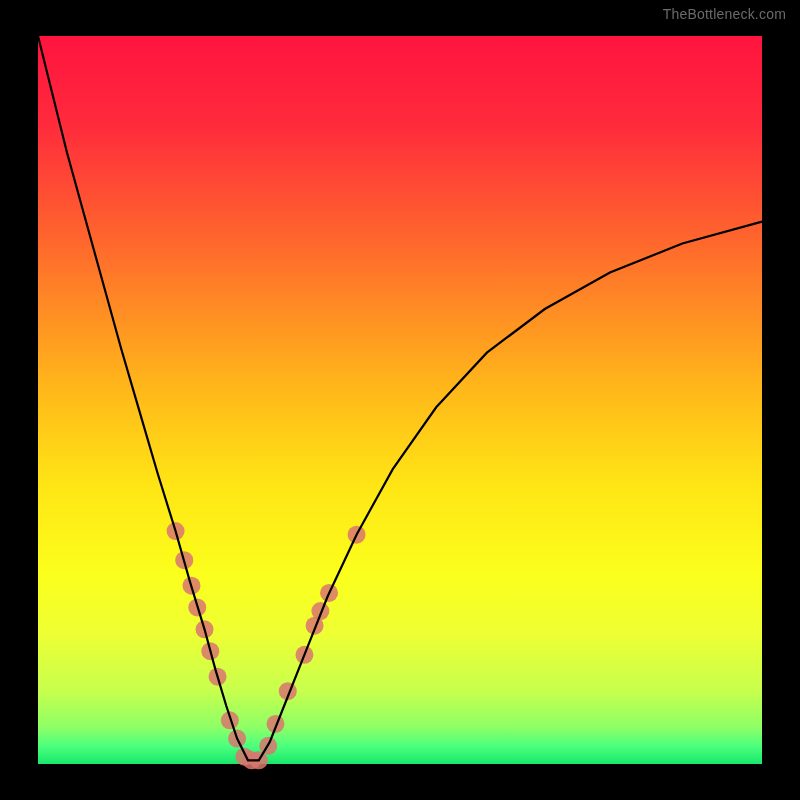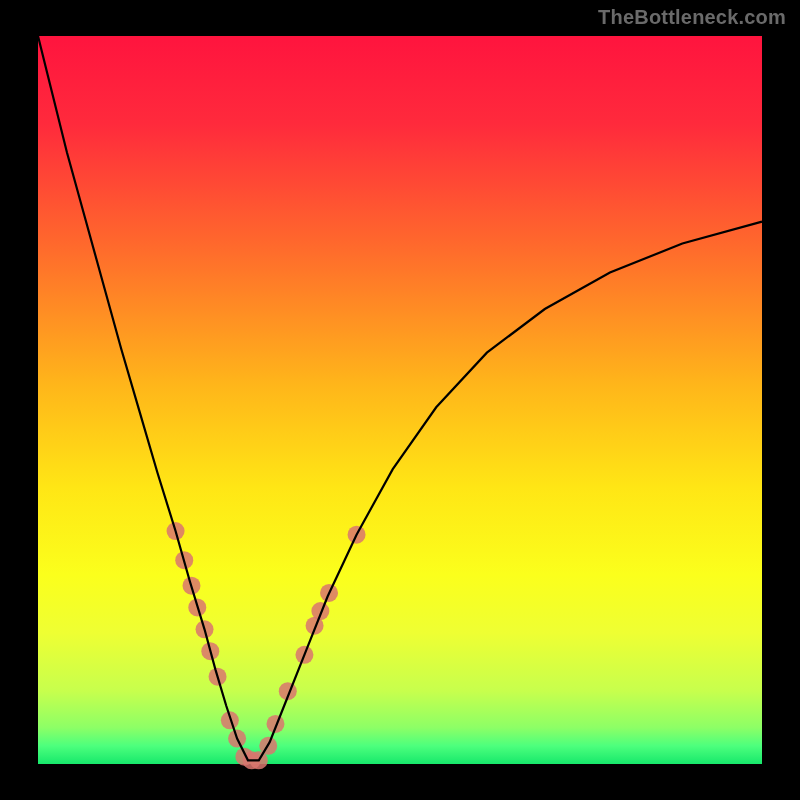--- a/index.html
+++ b/index.html
@@ -19,22 +19,22 @@
   svg {
     position: absolute;
     top: 0;
     left: 0;
   }
   .watermark {
     position: absolute;
     top: 6px;
     right: 14px;
     color: #6a6a6a;
-    font-size: 20px;
-    font-weight: 700;
+    font-size: 14px;
+    font-weight: 400;
     letter-spacing: 0.2px;
     user-select: none;
   }
 </style>
 </head>
 <body>
 
 <div class="canvas-wrap">
   <svg width="800" height="800" viewBox="0 0 800 800">
     <defs>

